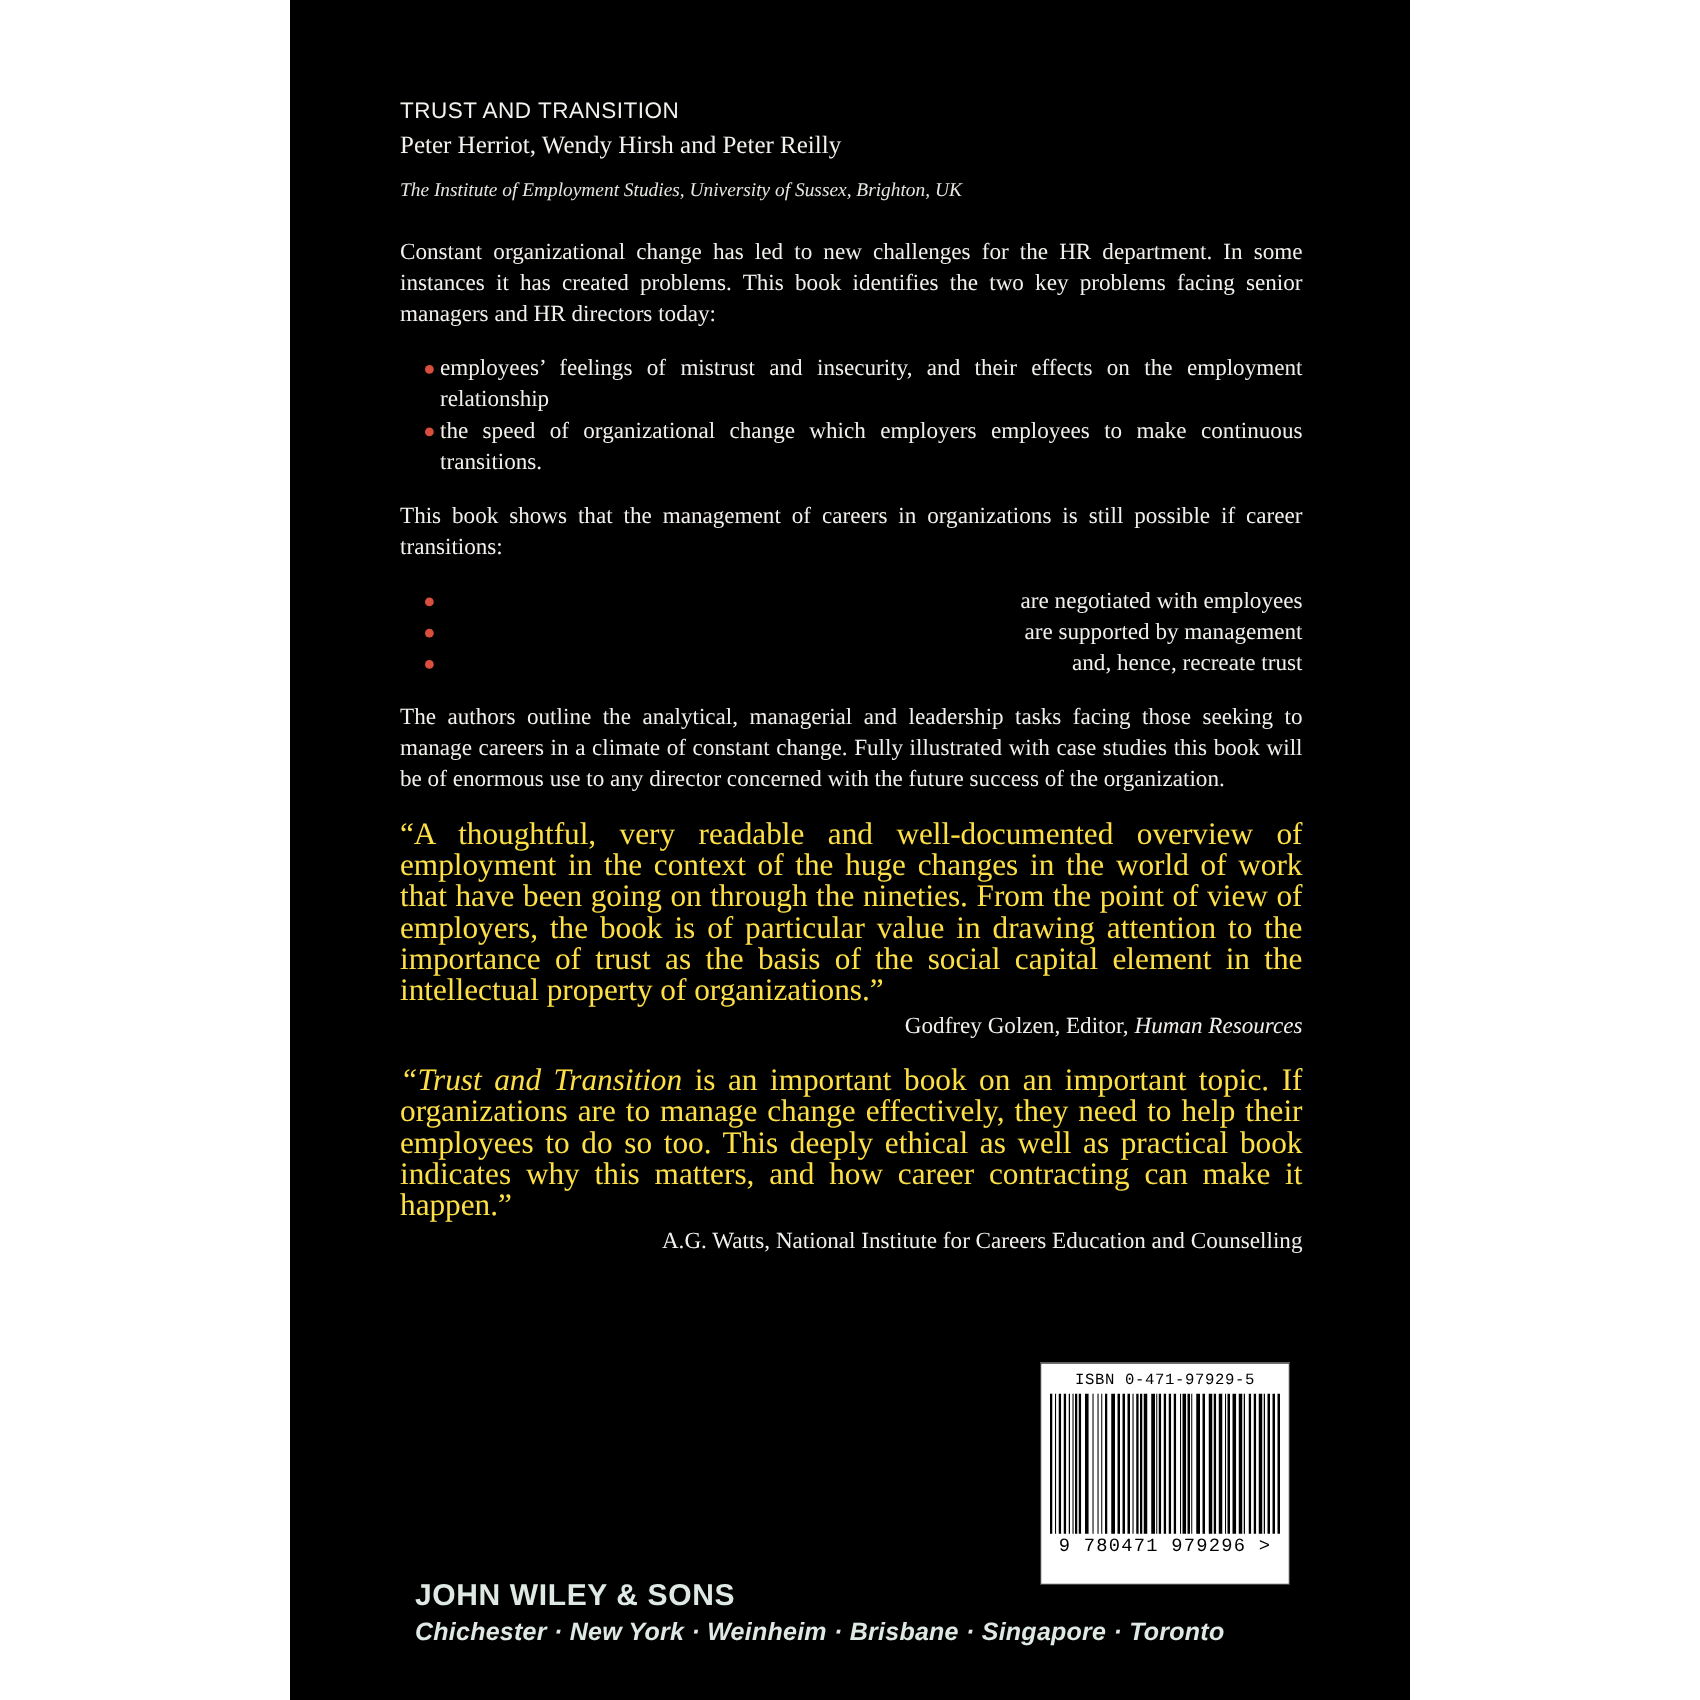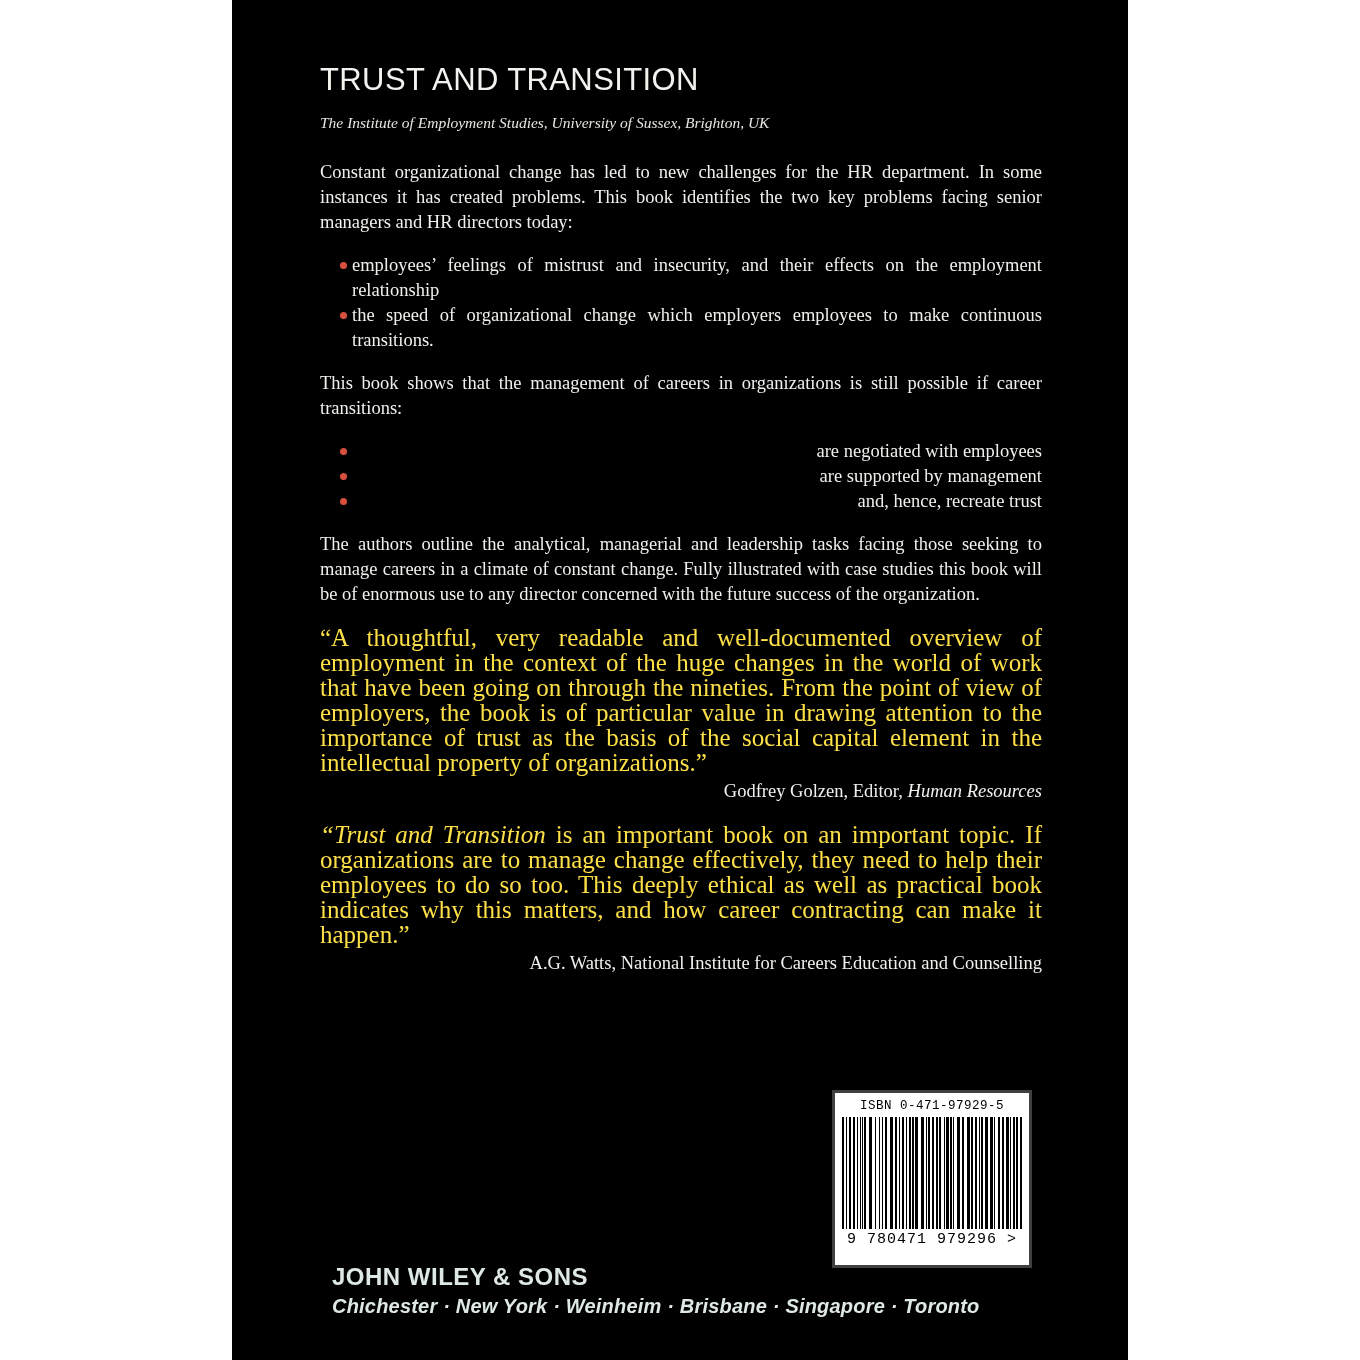--- a/index.html
+++ b/index.html
@@ -30,24 +30,24 @@
     box-sizing: border-box;
   }
   .content {
     position: absolute;
     left: 88px;
     top: 62px;
     width: 722px;
   }
   .title {
     font-family: "Liberation Sans", sans-serif;
-    font-size: 31px;
+    font-size: 18px;
     letter-spacing: 0.4px;
     color: #f4f2ee;
-    margin: 0 0 6px 0;
+    margin: 16px 0 6px 0;
     font-weight: 400;
   }
   .subtitle {
     font-family: "Liberation Serif", serif;
     font-size: 21.5px;
     color: #f4f2ee;
     margin: 0 0 6px 0;
   }
   .authors {
     font-family: "Liberation Serif", serif;
@@ -118,21 +118,21 @@
     margin: 0 0 18px 0;
   }
   .attribution em { font-style: italic; text-align: center; }
   .barcode-box {
     position: absolute;
     left: 600px;
     top: 1090px;
     width: 200px;
     height: 178px;
     background: #ffffff;
-    border: 3px solid #404040;
+    border: 1px solid #404040;
     box-sizing: border-box;
     padding: 6px 7px 4px 7px;
   }
   .isbn-text {
     font-family: "Liberation Mono", monospace;
     font-size: 12.5px;
     color: #000;
     text-align: center;
     letter-spacing: 0.5px;
     margin-bottom: 4px;
@@ -180,20 +180,21 @@
 </style>
 </head>
 <body>
 
 <div class="page">
   <div class="cover">
 
     <div class="content">
 
       <h1 class="title">TRUST AND TRANSITION</h1>
+      <div class="authors">Peter Herriot, Wendy Hirsh and Peter Reilly</div>
       <div class="affiliation">The Institute of Employment Studies, University of Sussex, Brighton, UK</div>
 
       <p class="body-text">Constant organizational change has led to new challenges for the HR department. In some instances it has created problems. This book identifies the two key problems facing senior managers and HR directors today:</p>
 
       <ul class="bullets">
         <li>employees’ feelings of mistrust and insecurity, and their effects on the employment relationship</li>
         <li>the speed of organizational change which employers employees to make continuous transitions.</li>
       </ul>
 
       <p class="body-text">This book shows that the management of careers in organizations is still possible if career transitions:</p>

